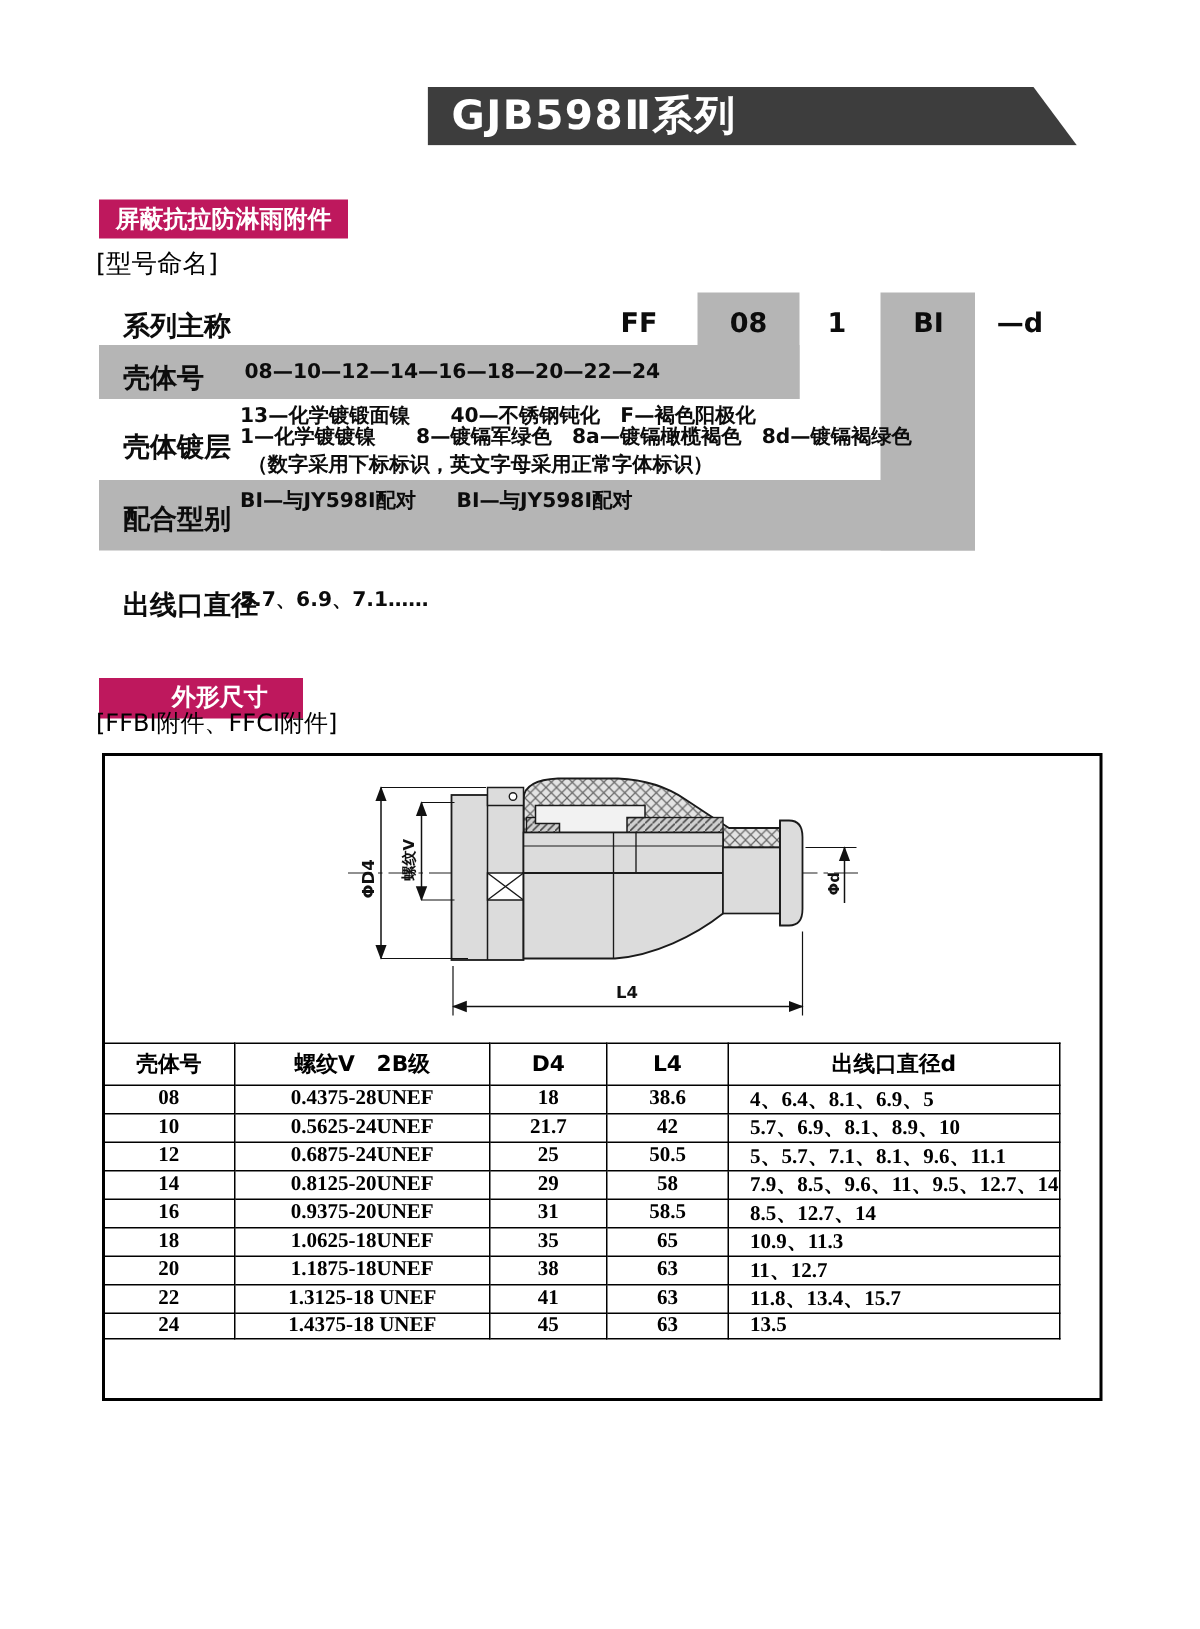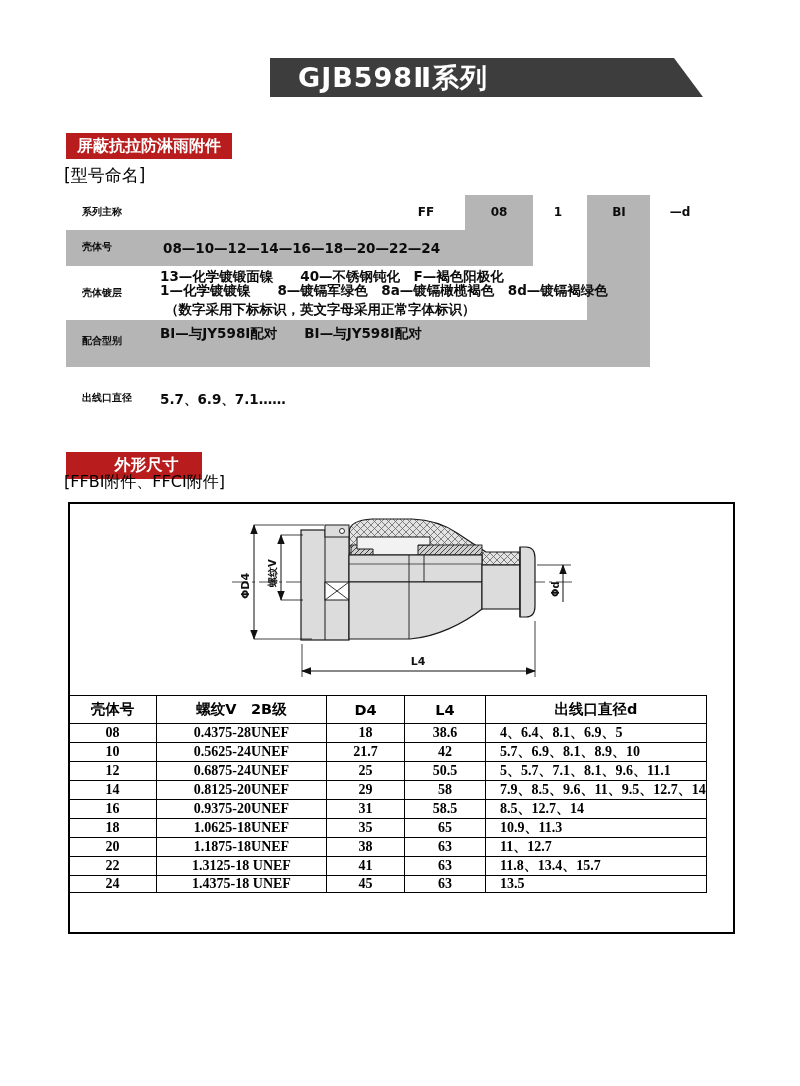--- a/index.html
+++ b/index.html
@@ -4,41 +4,41 @@
 <style>
   html,body { margin:0; padding:0; background:#ffffff; }
   #page {
     position:relative; width:800px; height:1086px; background:#ffffff;
     font-family:"DejaVu Sans", sans-serif; color:#0c0c0c; overflow:hidden;
   }
   .abs { position:absolute; }
 
   
   #banner {
-    left:270px; top:58px; width:433px; height:39px;
+    left:285px; top:58px; width:433px; height:39px;
     background:#3d3d3d;
     clip-path:polygon(0 0, 404px 0, 433px 100%, 0 100%);
     color:#ffffff; font-size:27px; font-weight:bold; letter-spacing:1px;
-    line-height:39px; padding-left:28px; box-sizing:border-box;
+    line-height:39px; padding-left:16px; box-sizing:border-box;
   }
 
   
   .black-label {
-    background:#b91c1c; color:#ffffff; font-weight:bold;
+    background:#be185d; color:#ffffff; font-weight:bold;
     display:flex; align-items:center; justify-content:center;
   }
   #shield-label { left:66px; top:133px; width:166px; height:26px; font-size:16px; }
   #outline-label { left:66px; top:452px; width:111px; height:27px; font-size:16px;padding-left:25px; }
 
   .heading-bracket { font-size:17px; font-weight:normal; color:#000; }
 
   
   .shade { background:#b5b5b5; }
-  .nm-label { font-size:10px; font-weight:bold; }
-  .nm-code  { font-size:12px; font-weight:bold; transform:translateX(-50%); white-space:nowrap; }
+  .nm-label { font-size:18px; font-weight:bold; }
+  .nm-code  { font-size:18px; font-weight:bold; transform:translateX(-50%); white-space:nowrap; }
   .nm-text  { font-size:13.5px; font-weight:bold; white-space:nowrap; }
 
   
   #outer-box {
     left:68px; top:502px; width:663px; height:428px;
     border:2px solid #000;
   }
   #drawing-svg { position:absolute; left:0; top:0; }
 
   

